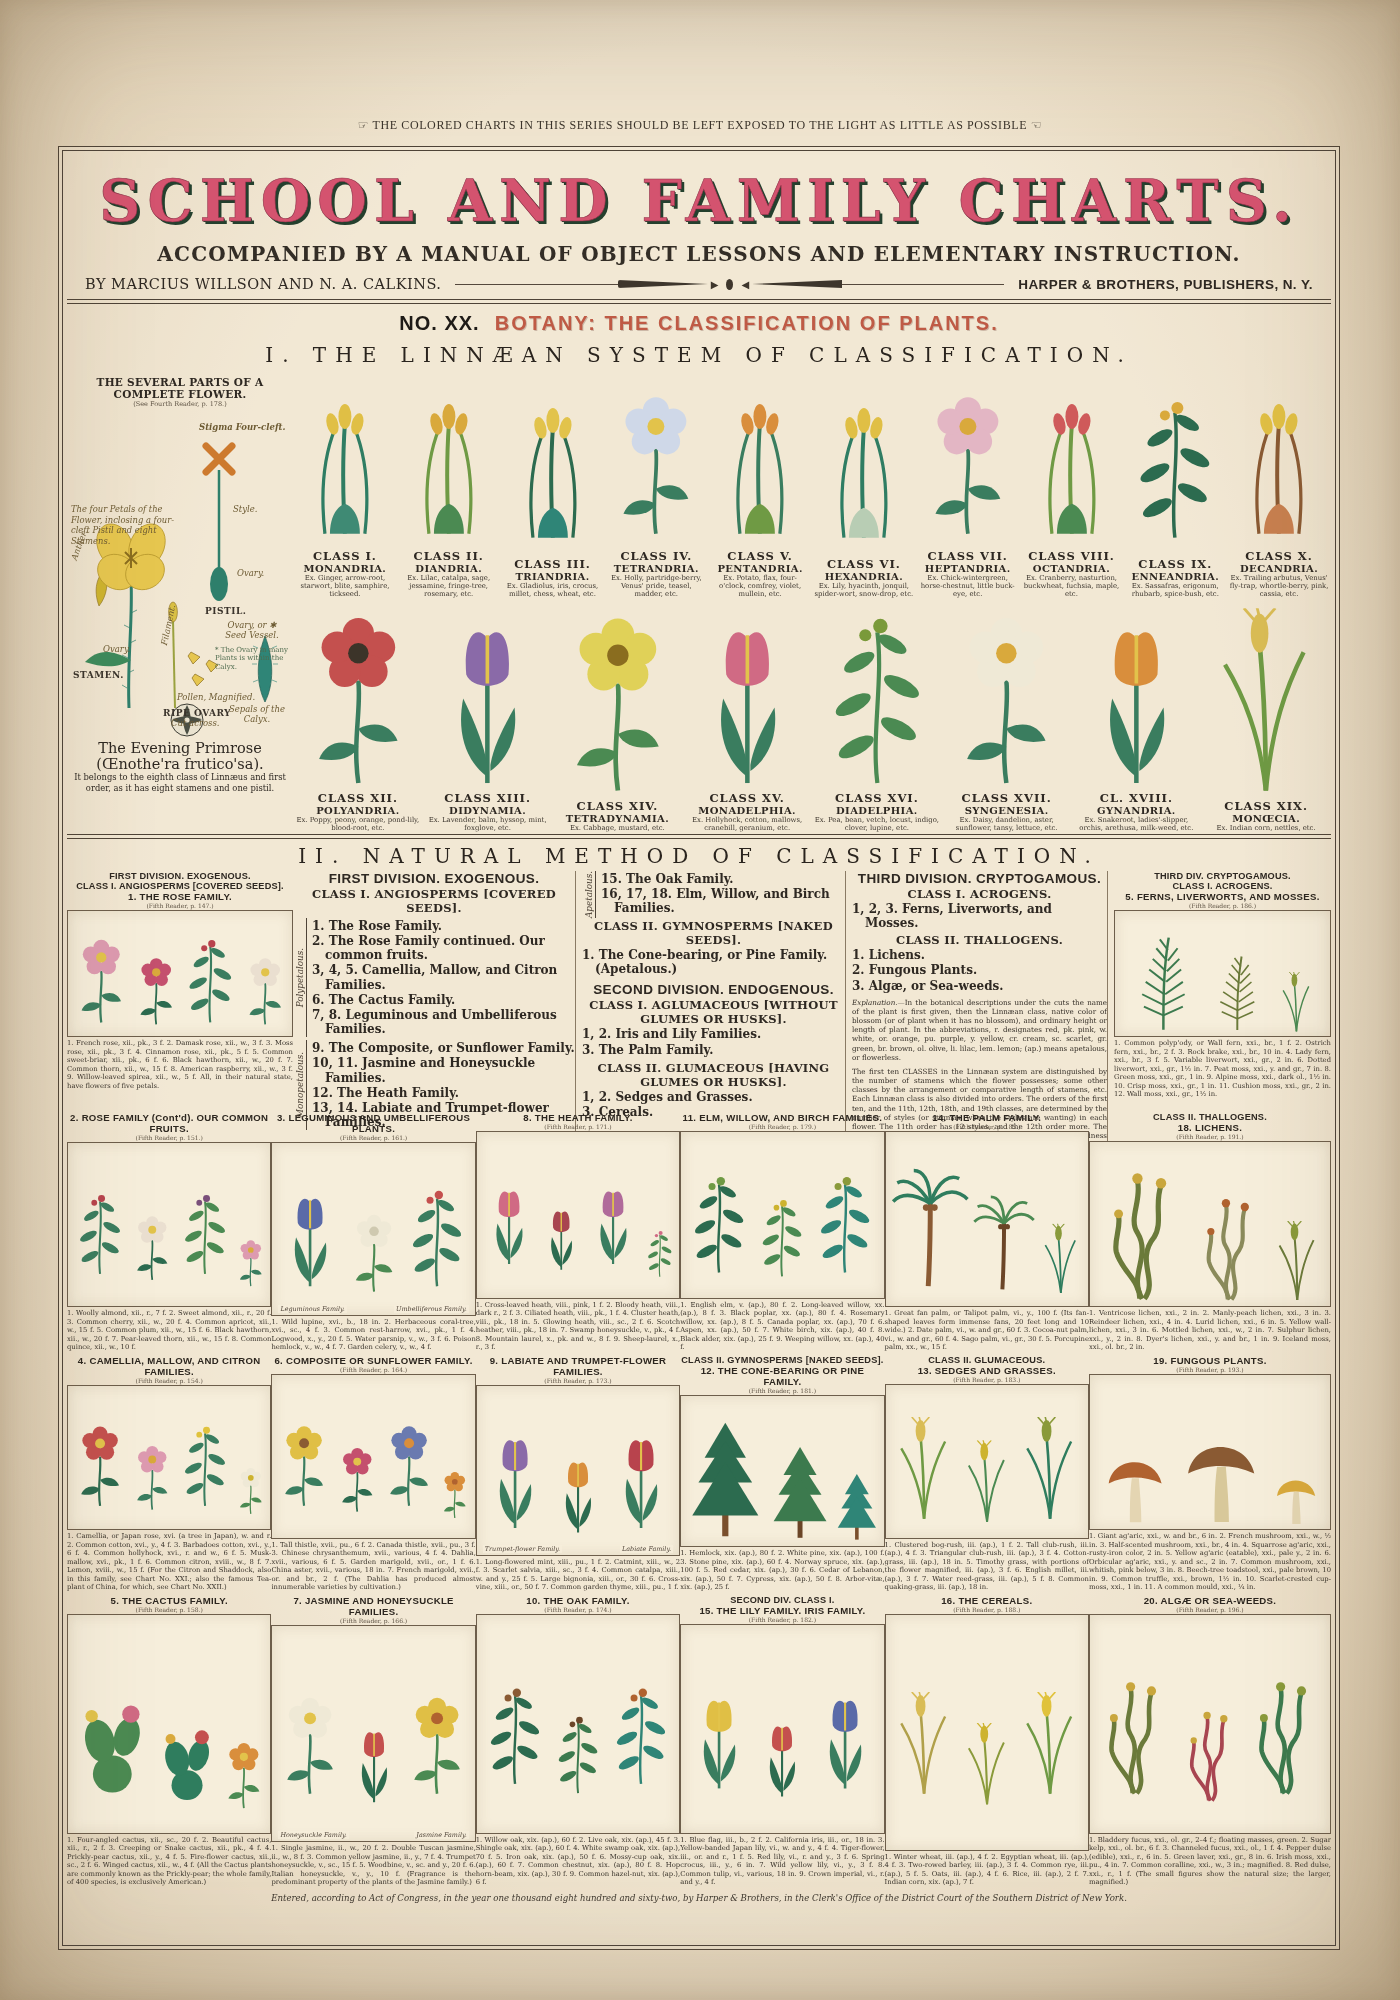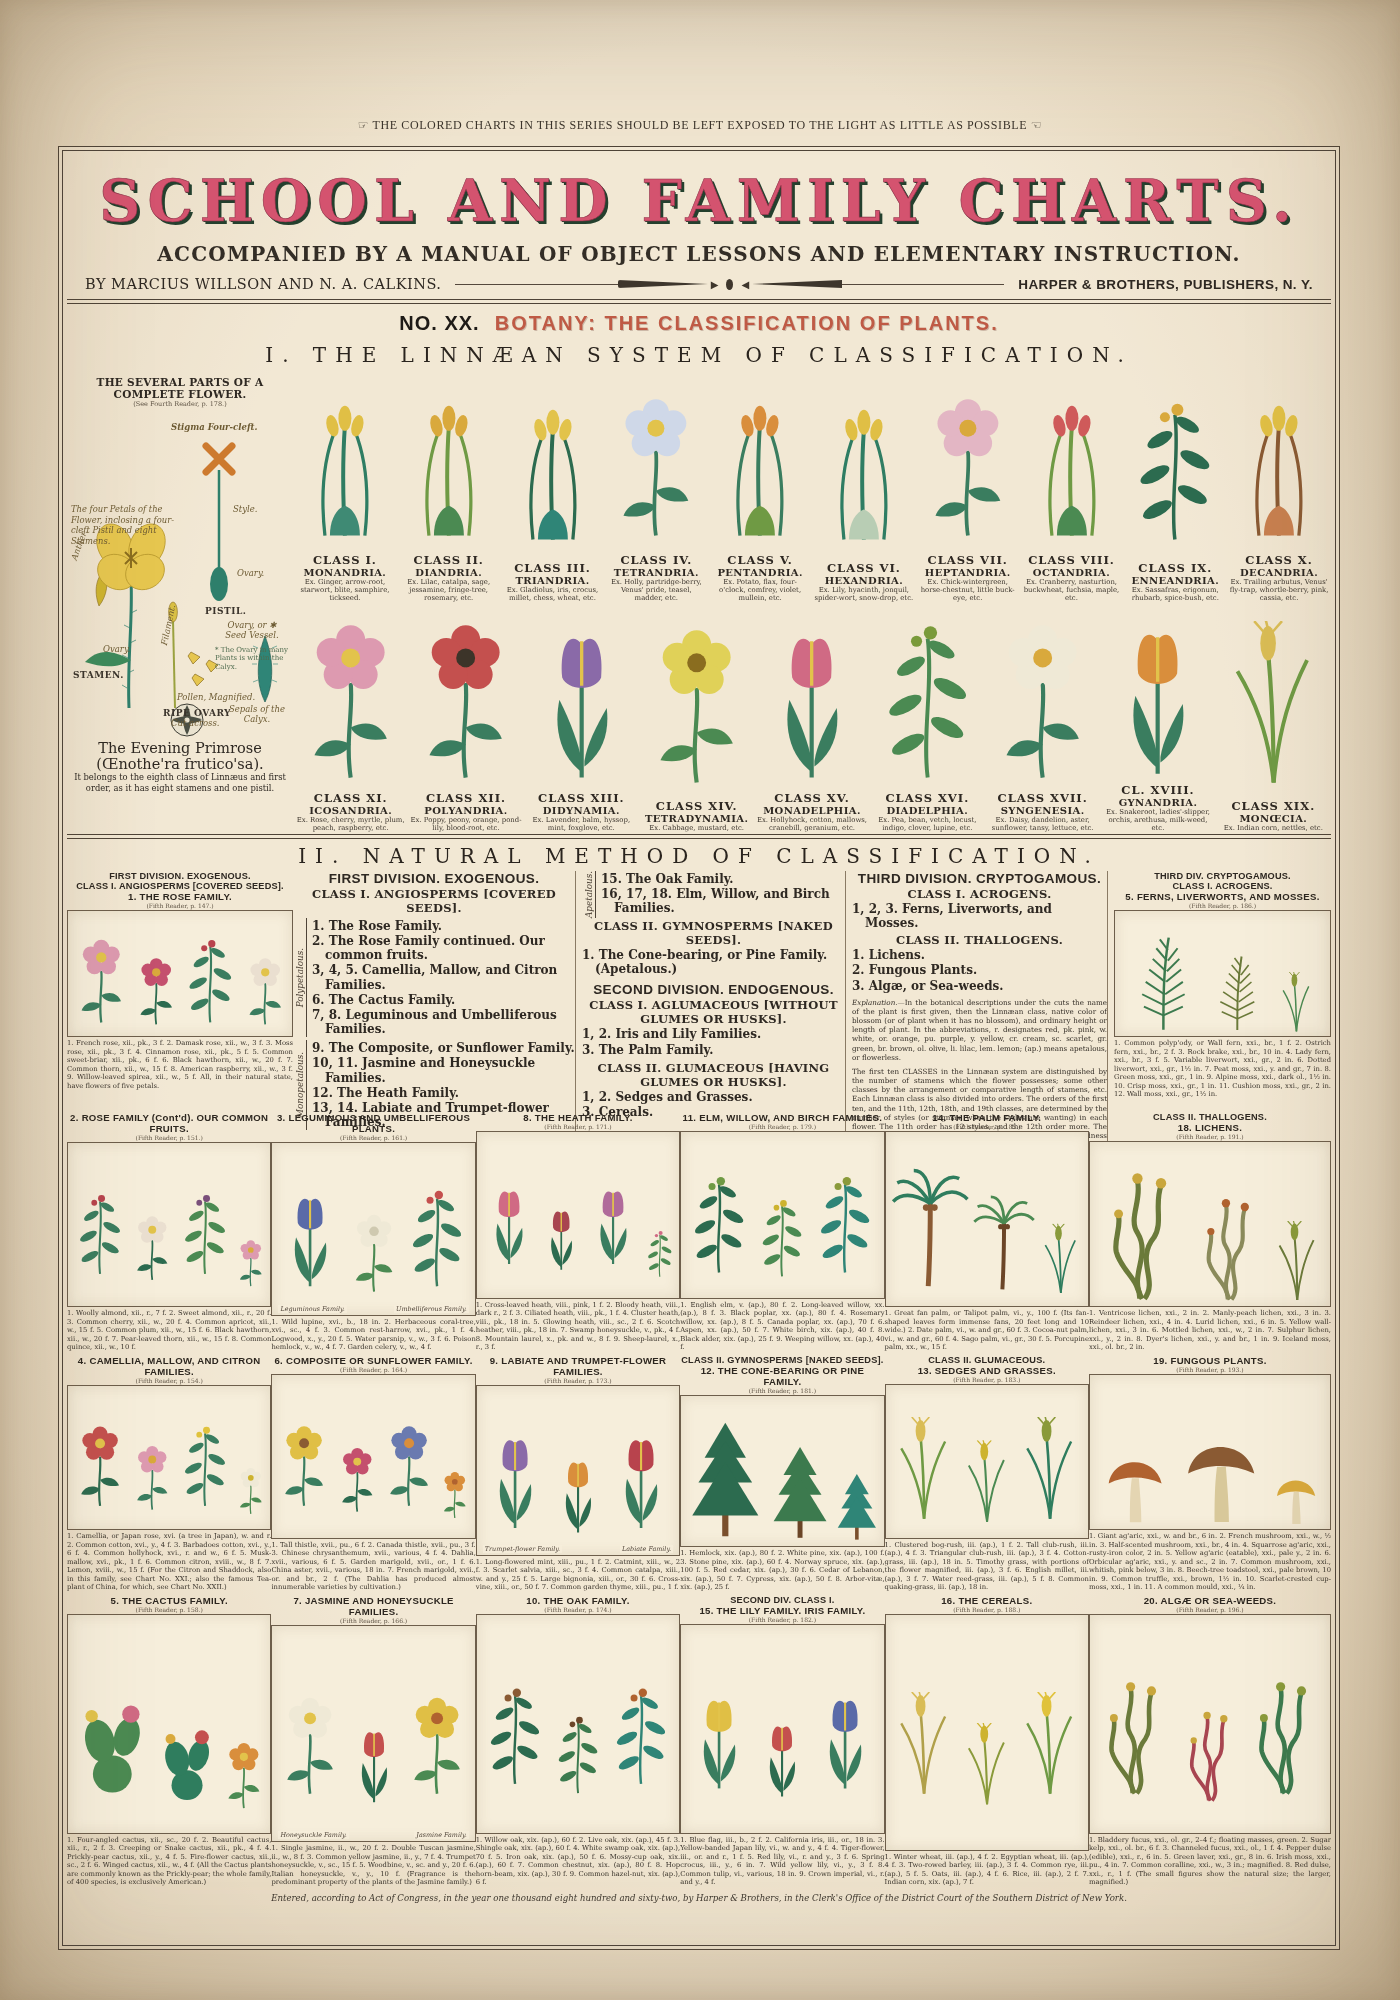--- a/index.html
+++ b/index.html
@@ -275,21 +275,21 @@
             <g stroke="#2f8577" stroke-width=".6">
                 <path d="M191 240 l-5 -2 M190 256 l-5 0 M191 272 l-5 2 M205 240 l5 -2 M206 256 l5 0 M205 272 l5 2"></path>
               </g>
             <g transform="translate(120 312)">
               <circle r="16" fill="#e9e2cf" stroke="#3c3c34" stroke-width="1"></circle>
               <path d="M0 -15 C5 -6 5 6 0 15 C-5 6 -5 -6 0 -15 Z" fill="#4b4f44"></path>
               <path d="M-15 0 C-6 -5 6 -5 15 0 C6 5 -6 5 -15 0 Z" fill="#4b4f44"></path>
               <circle r="2.6" fill="#e9e2cf"></circle>
             </g>
           </svg>
-          <span class="flbl" style="left:104px;top:14px;font-weight:700;">Stigma Four-cleft.</span>
+          <span class="flbl" style="left:132px;top:14px;font-weight:700;">Stigma Four-cleft.</span>
           <span class="flbl" style="left:166px;top:96px;">Style.</span>
           <span class="flbl" style="left:170px;top:160px;">Ovary.</span>
           <span class="flbl b" style="left:138px;top:198px;">PISTIL.</span>
           <span class="flbl" style="left:2px;top:150px;transform:rotate(-70deg);transform-origin:left top;">Anther.</span>
           <span class="flbl" style="left:92px;top:236px;transform:rotate(-78deg);transform-origin:left top;">Filament.</span>
           <span class="flbl b" style="left:6px;top:262px;">STAMEN.</span>
           <span class="flbl" style="left:36px;top:236px;">Ovary.</span>
           <span class="flbl" style="left:110px;top:284px;">Pollen, Magnified.</span>
           <span class="flbl" style="left:150px;top:212px;width:70px;white-space:normal;text-align:center;">Ovary, or ✱ Seed Vessel.</span>
           <span class="flbl" style="left:158px;top:296px;width:64px;white-space:normal;text-align:center;">Sepals of the Calyx.</span>
@@ -403,30 +403,20 @@
               </div>
               <div class="cnum">CLASS X.</div>
               <div class="cname">DECANDRIA.</div>
               <div class="cex">Ex. Trailing arbutus, Venus' fly-trap, whortle-berry, pink, cassia, etc.</div>
             </div>
         </div>
         <div class="linn-row">
           <div class="cls">
               <div class="figwrap">
                 <svg class="fig" viewBox="0 0 40 60">
-                  <use href="#g-flower" style="--c1:#3a7d5f;--c2:#e2c34b;--c3:#dd9ab0"></use>
-                </svg>
-              </div>
-              <div class="cnum">CLASS XI.</div>
-              <div class="cname">ICOSANDRIA.</div>
-              <div class="cex">Ex. Rose, cherry, myrtle, plum, peach, raspberry, etc.</div>
-            </div>
-          <div class="cls">
-              <div class="figwrap">
-                <svg class="fig" viewBox="0 0 40 60">
                   <use href="#g-flower" style="--c1:#3a7d5f;--c2:#3c3429;--c3:#c4504e"></use>
                 </svg>
               </div>
               <div class="cnum">CLASS XII.</div>
               <div class="cname">POLYANDRIA.</div>
               <div class="cex">Ex. Poppy, peony, orange, pond-lily, blood-root, etc.</div>
             </div>
           <div class="cls">
               <div class="figwrap">
                 <svg class="fig" viewBox="0 0 40 60">

